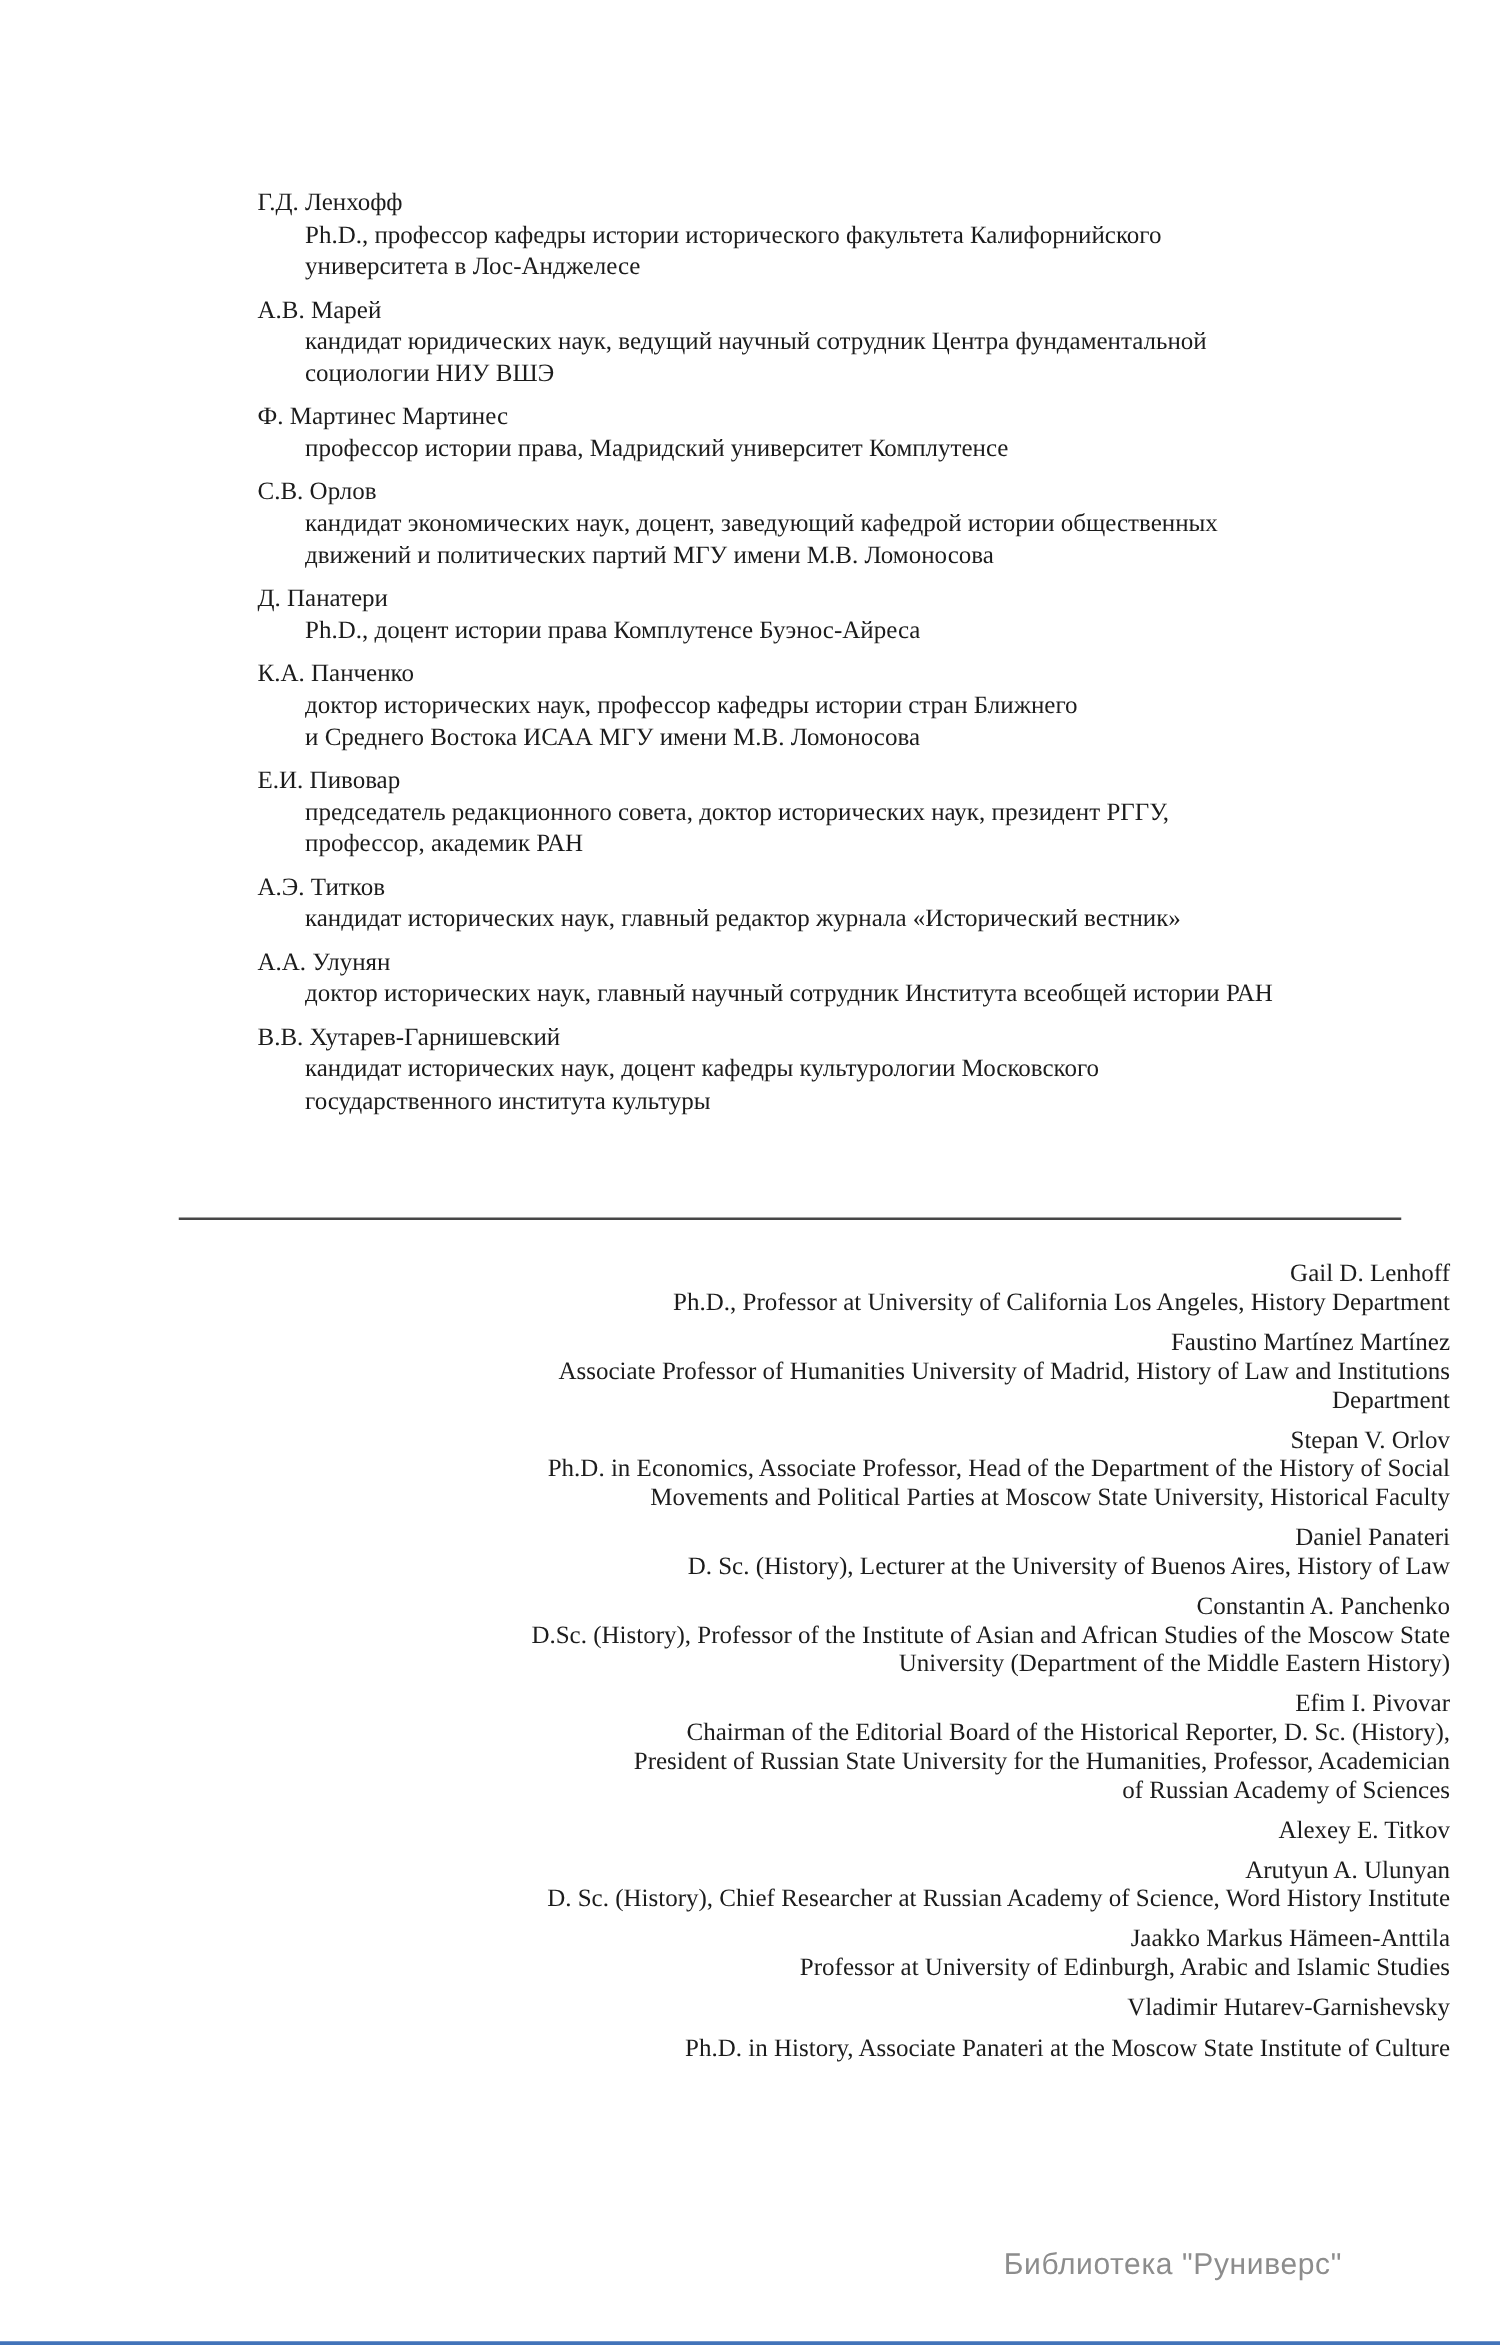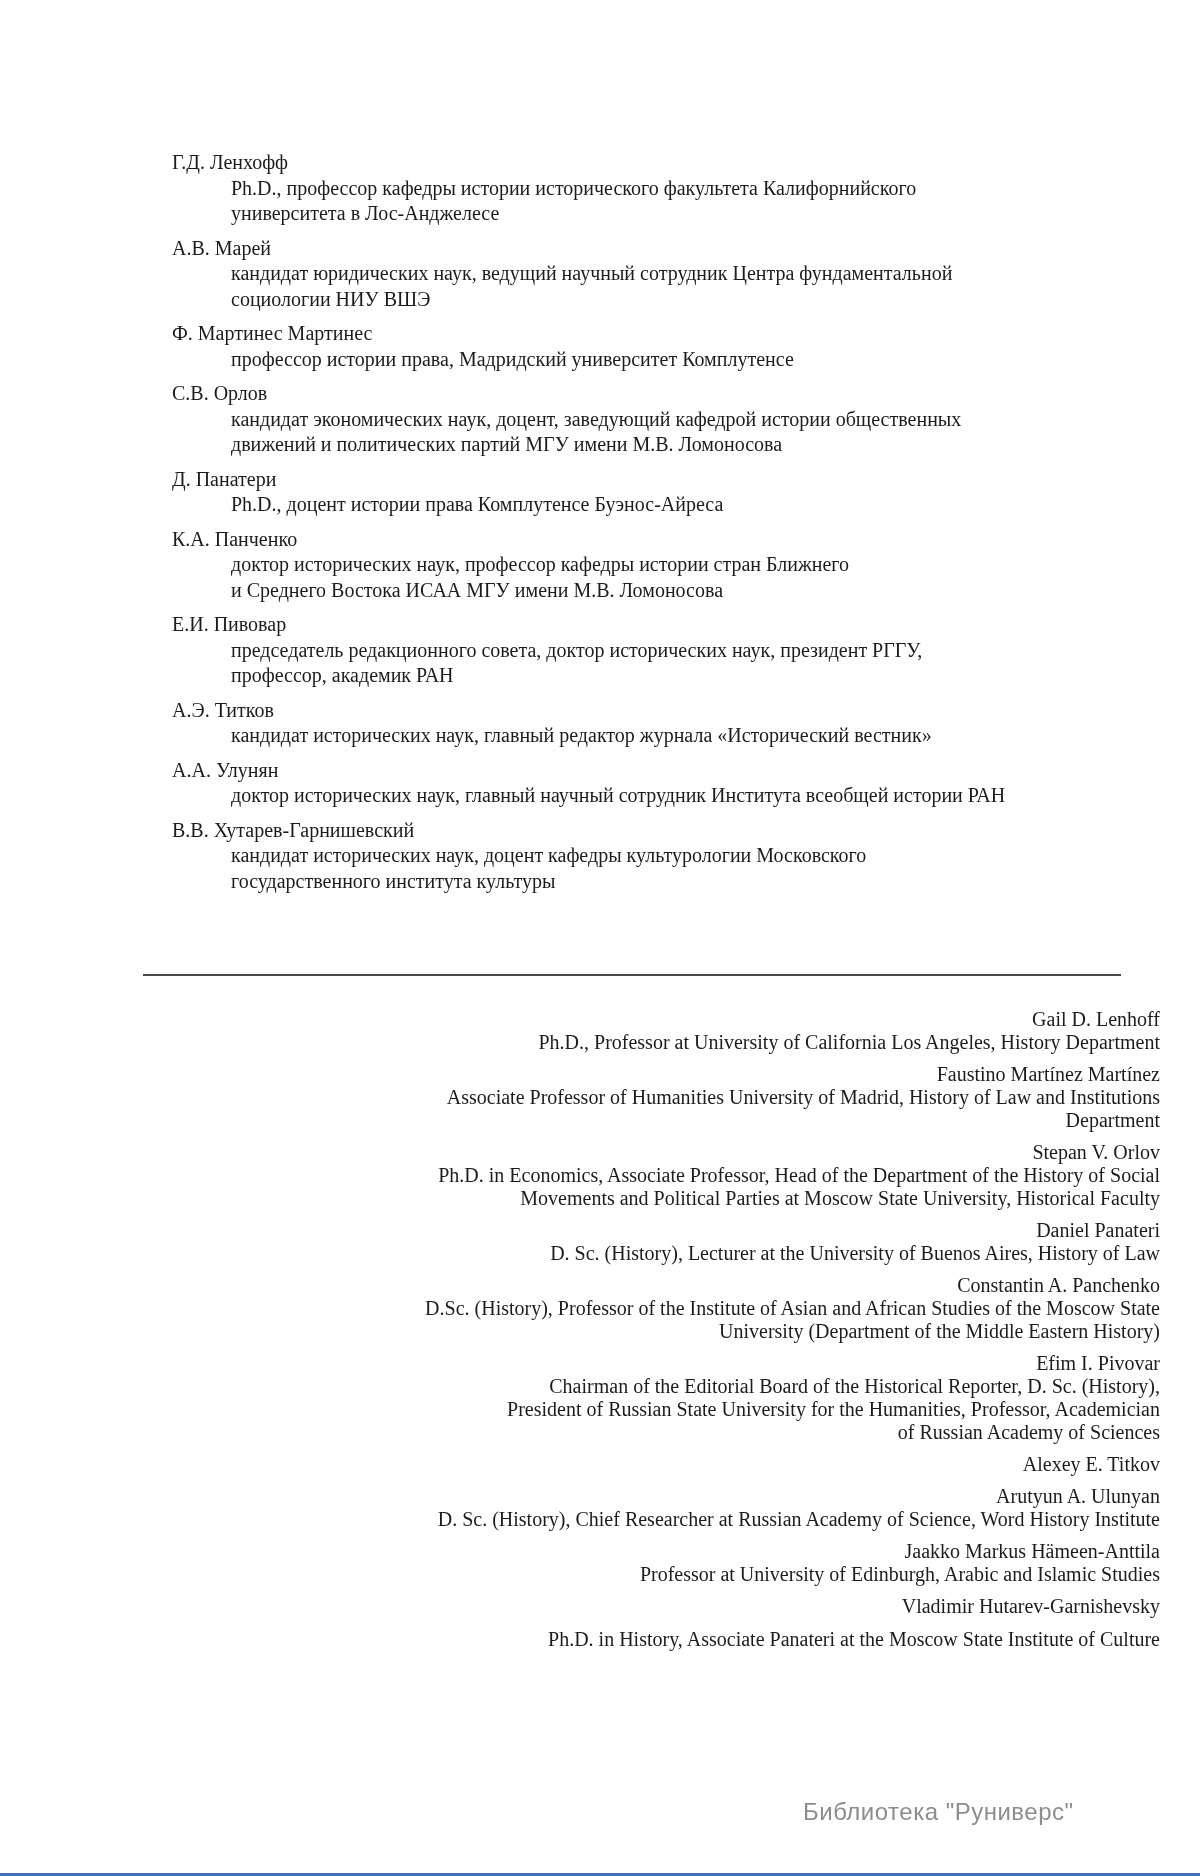--- a/index.html
+++ b/index.html
@@ -10,32 +10,32 @@
   body {
     width: 1200px;
     height: 1876px;
     position: relative;
     overflow: hidden;
     font-family: "Liberation Serif", serif;
     color: #1c1c1c;
   }
   .board-section {
     position: absolute;
-    left: 172px;
+    left: 206px;
     right: 40px;
   }
   #section-ru { top: 150px; }
   #section-en { top: 1008px; text-align: right; }
   .entry { margin-bottom: 9px; }
   .member-name {
     font-size: 20px;
     white-space: nowrap;
   }
   .member-desc {
-    margin-left: 59px;
+    margin-left: 38px;
     font-size: 20px;
     white-space: nowrap;
   }
   #section-ru .member-name, #section-ru .member-desc { line-height: 25.5px; }
   #section-en .member-name, #section-en .member-desc { line-height: 23px; }
   .trailing-line {
     font-size: 20px;
     line-height: 23px;
     white-space: nowrap;
     margin-top: 10px;

